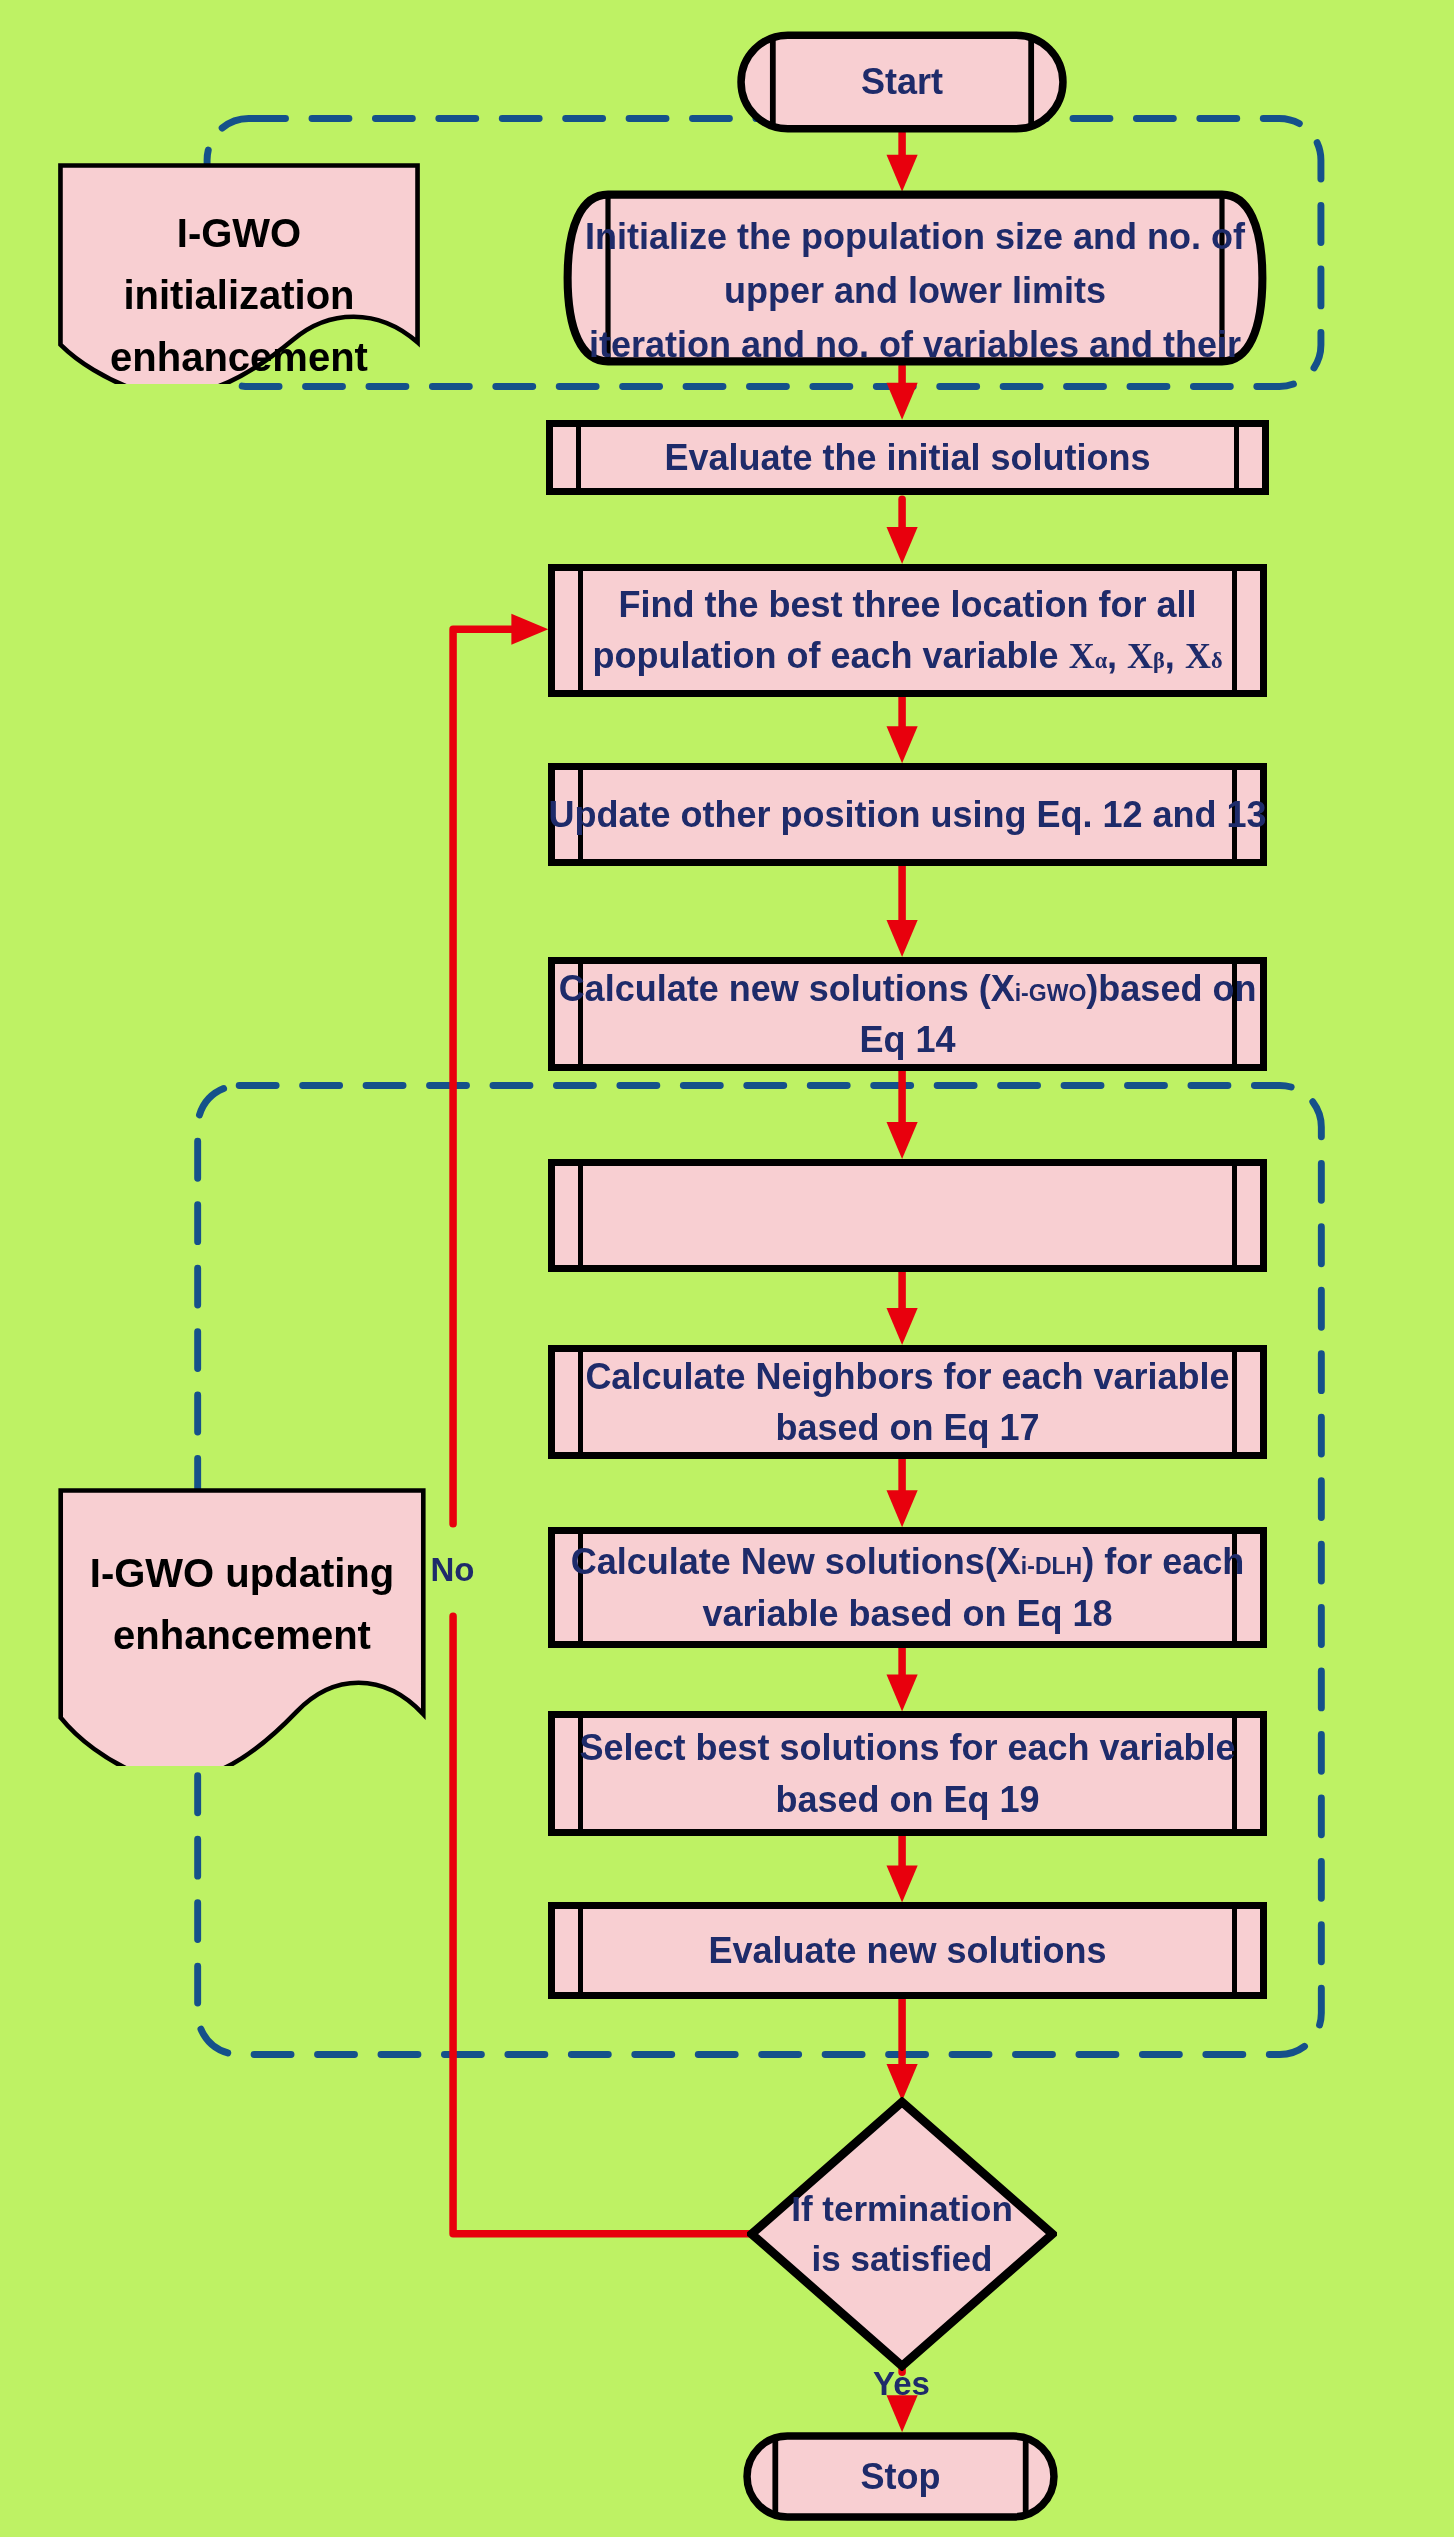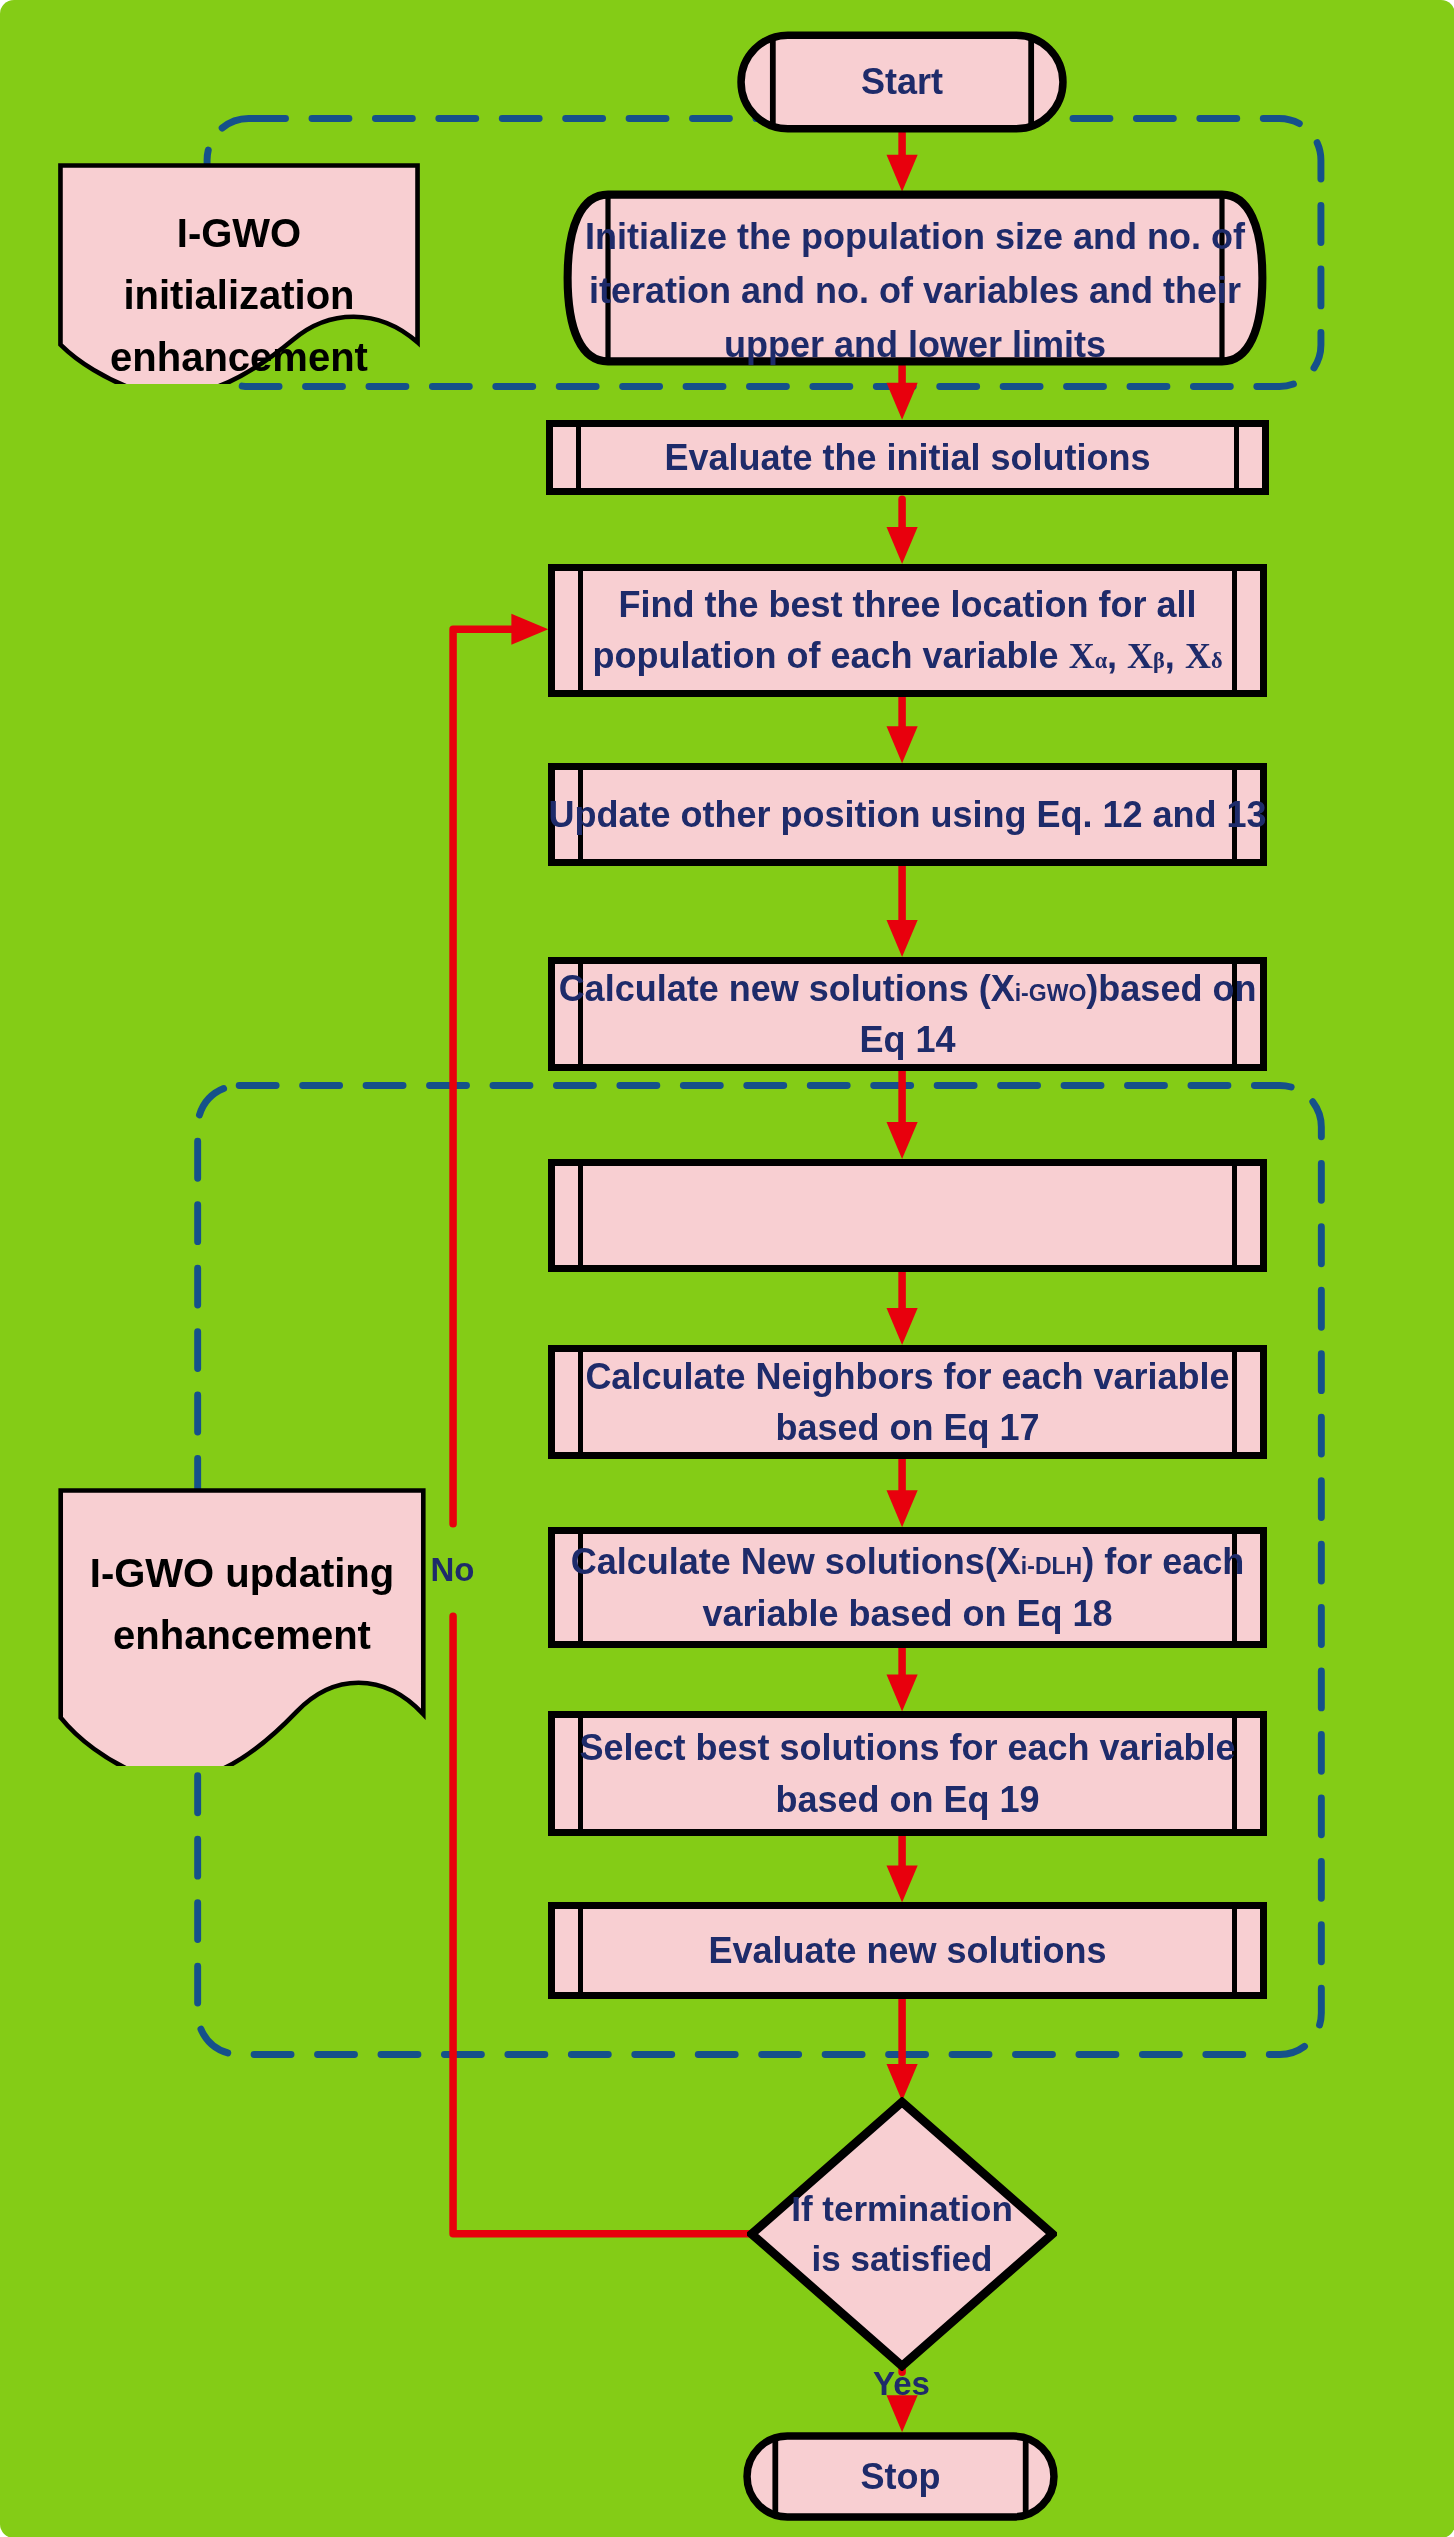--- a/index.html
+++ b/index.html
@@ -1,17 +1,17 @@
 <!DOCTYPE html>
 <html style="font-size:9.2px"><head>
 <meta charset="utf-8">
 <style>
   html,body{margin:0;padding:0;background:#ffffff;}
-  #canvas{position:relative;width:1455px;height:2538px;background:#84cc16;
-          font-family:"Liberation Sans",sans-serif;overflow:hidden;border-radius:14px;}
+  #canvas{position:relative;width:1455px;height:2538px;background:#bef264;
+          font-family:"Liberation Sans",sans-serif;overflow:hidden;}
 
   
   .abs{position:absolute;box-sizing:border-box;}
 
   
   .pbox{position:absolute;box-sizing:border-box;background:#f8cfd2;border:7.5px solid #000;}
   .pbox .bars{position:absolute;top:0;bottom:0;left:23px;right:23px;
               border-left:5.8px solid #000;border-right:5.8px solid #000;pointer-events:none;}
   .txt{position:absolute;inset:0;display:flex;flex-direction:column;align-items:center;
        justify-content:center;text-align:center;color:#1e2b6a;font-weight:bold;
@@ -106,22 +106,22 @@
   </div>
 
   <div class="abs" style="left:563px;top:190px;width:704px;height:176px;">
     <svg width="704" height="176" viewBox="0 0 1220 305">
       <path d="M78,8 H1142 C1188,8 1212,62 1212,152 C1212,243 1188,297 1142,297 H78 C32,297 8,243 8,152 C8,62 32,8 78,8 Z" fill="#f8cfd2" stroke="#000" stroke-width="14"></path>
       <line x1="78" y1="12" x2="78" y2="293" stroke="#000" stroke-width="9"></line>
       <line x1="1142" y1="12" x2="1142" y2="293" stroke="#000" stroke-width="9"></line>
     </svg>
     <div class="txt" style="line-height:1.5;margin-top:25px;">
       <span class="ln">Initialize the population size and no. of</span>
+      <span class="ln">upper and lower limits</span>
       <span class="ln">iteration and no. of variables and their</span>
-      <span class="ln">upper and lower limits</span>
     </div>
   </div>
 
   <div class="pbox" style="left:546px;top:420px;width:723px;height:75px;">
     <div class="bars"></div>
     <div class="txt">
         <span class="ln">Evaluate the initial solutions</span>
       </div>
   </div>
 

